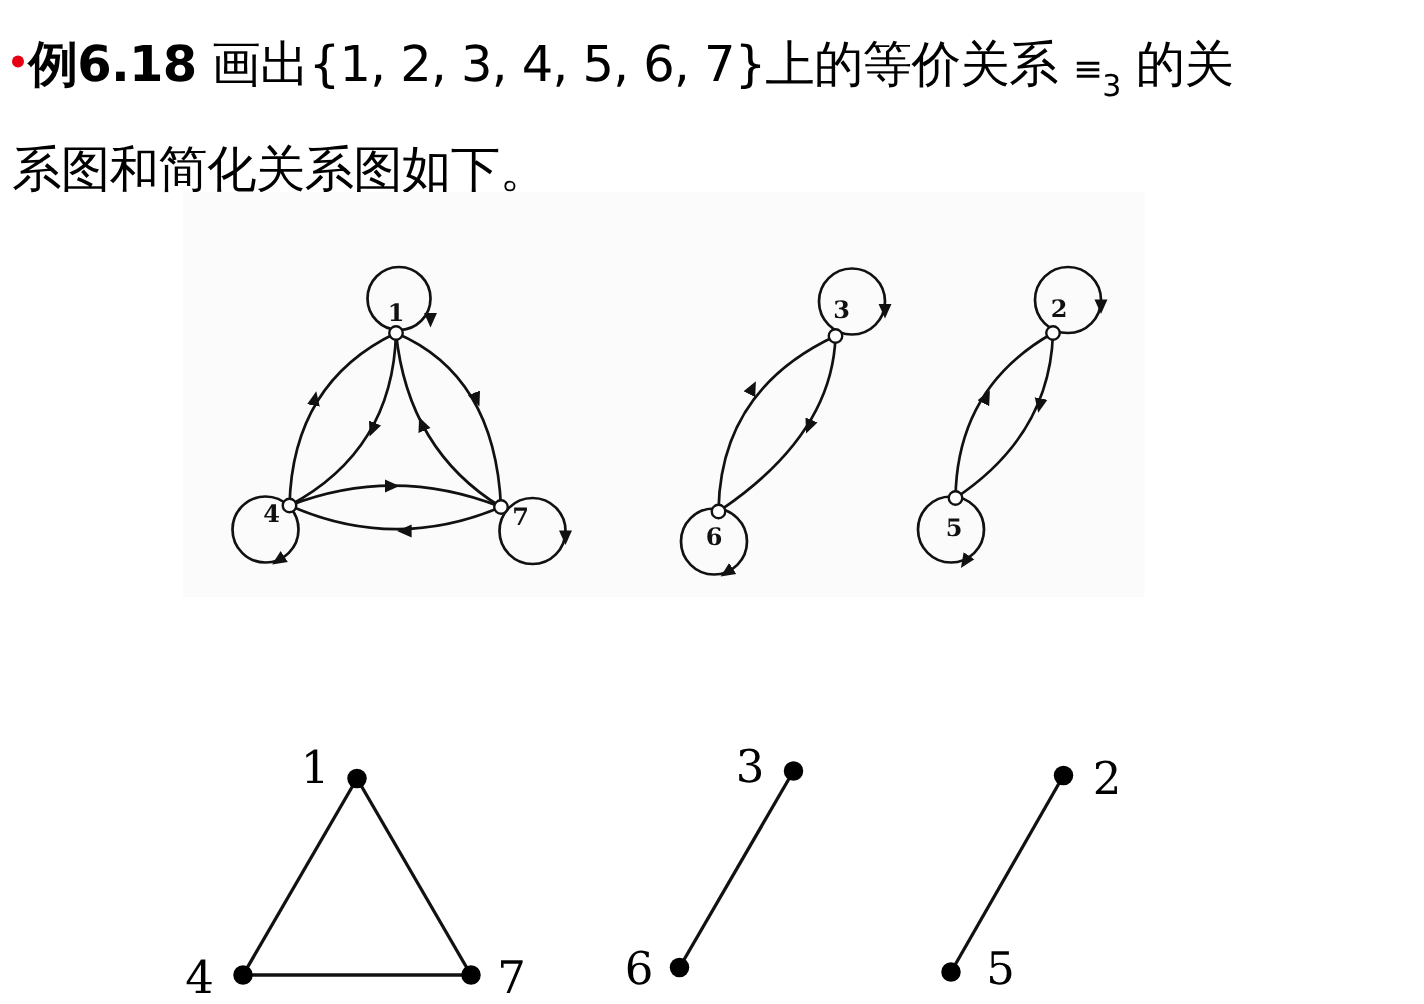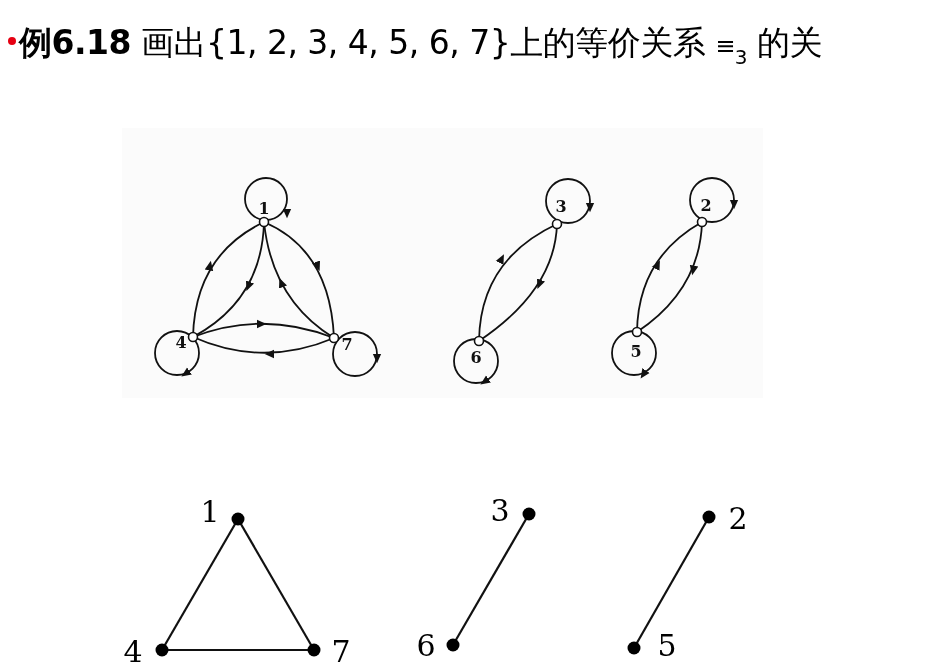--- a/index.html
+++ b/index.html
@@ -63,20 +63,21 @@
     top: 480px;
     width: 949px;
     height: 189px;
   }
 </style>
 </head>
 <body>
 
 <div class="heading">
   <span class="bullet"></span><span class="example-no">例6.18</span><span> 画出{1, 2, 3, 4, 5, 6, 7}上的等价关系 </span><span class="equiv">≡</span><span class="sub">3</span><span> 的关</span><br>
+  <span>系图和简化关系图如下。</span>
 </div>
 
 <div class="fig-top">
   <svg width="641" height="270" viewBox="122 128 641 270" xmlns="http://www.w3.org/2000/svg">
     <defs>
       <marker id="arr" viewBox="0 0 10 10" refX="5" refY="5" markerWidth="6" markerHeight="6" orient="auto">
         <path d="M0,1 L9,5 L0,9 z" fill="#111"></path>
       </marker>
     </defs>
     <g stroke="#111" stroke-width="1.8" fill="none">

